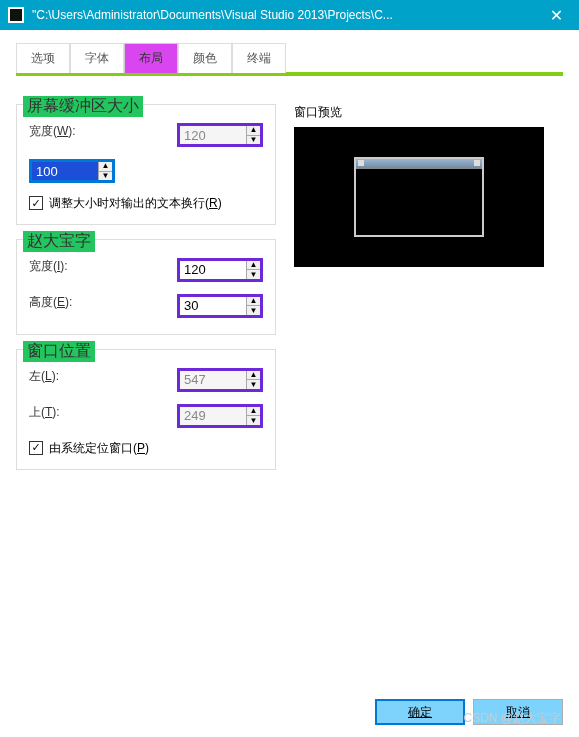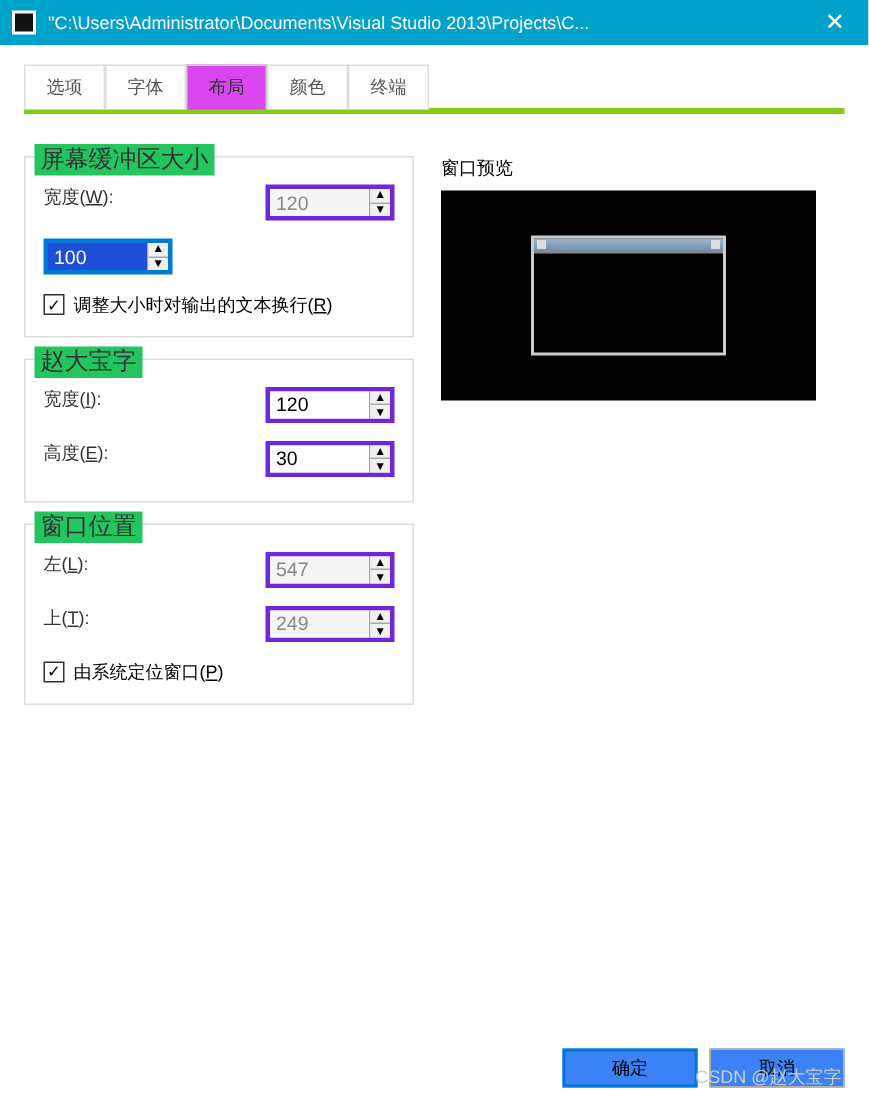--- a/index.html
+++ b/index.html
@@ -165,25 +165,26 @@
 .preview-win-top::after { right: 2px; }
 .btnbar {
   position: absolute;
   bottom: 12px; right: 16px;
   display: flex;
   gap: 8px;
 }
 .btn {
   width: 90px; height: 26px;
   border: 1px solid #adadad;
-  background: #3b82f6;
+  background: #7dd3fc;
   display: flex;
   align-items: center;
   justify-content: center;
   cursor: pointer;
+  text-decoration: underline;
 }
 .btn.primary { border: 1px solid #0078d7; box-shadow: inset 0 0 0 1px #0078d7; }
 .watermark {
   position: absolute;
   bottom: 10px; right: 18px;
   color: #ccc;
   font-size: 12px;
   pointer-events: none;
 }
 </style>

